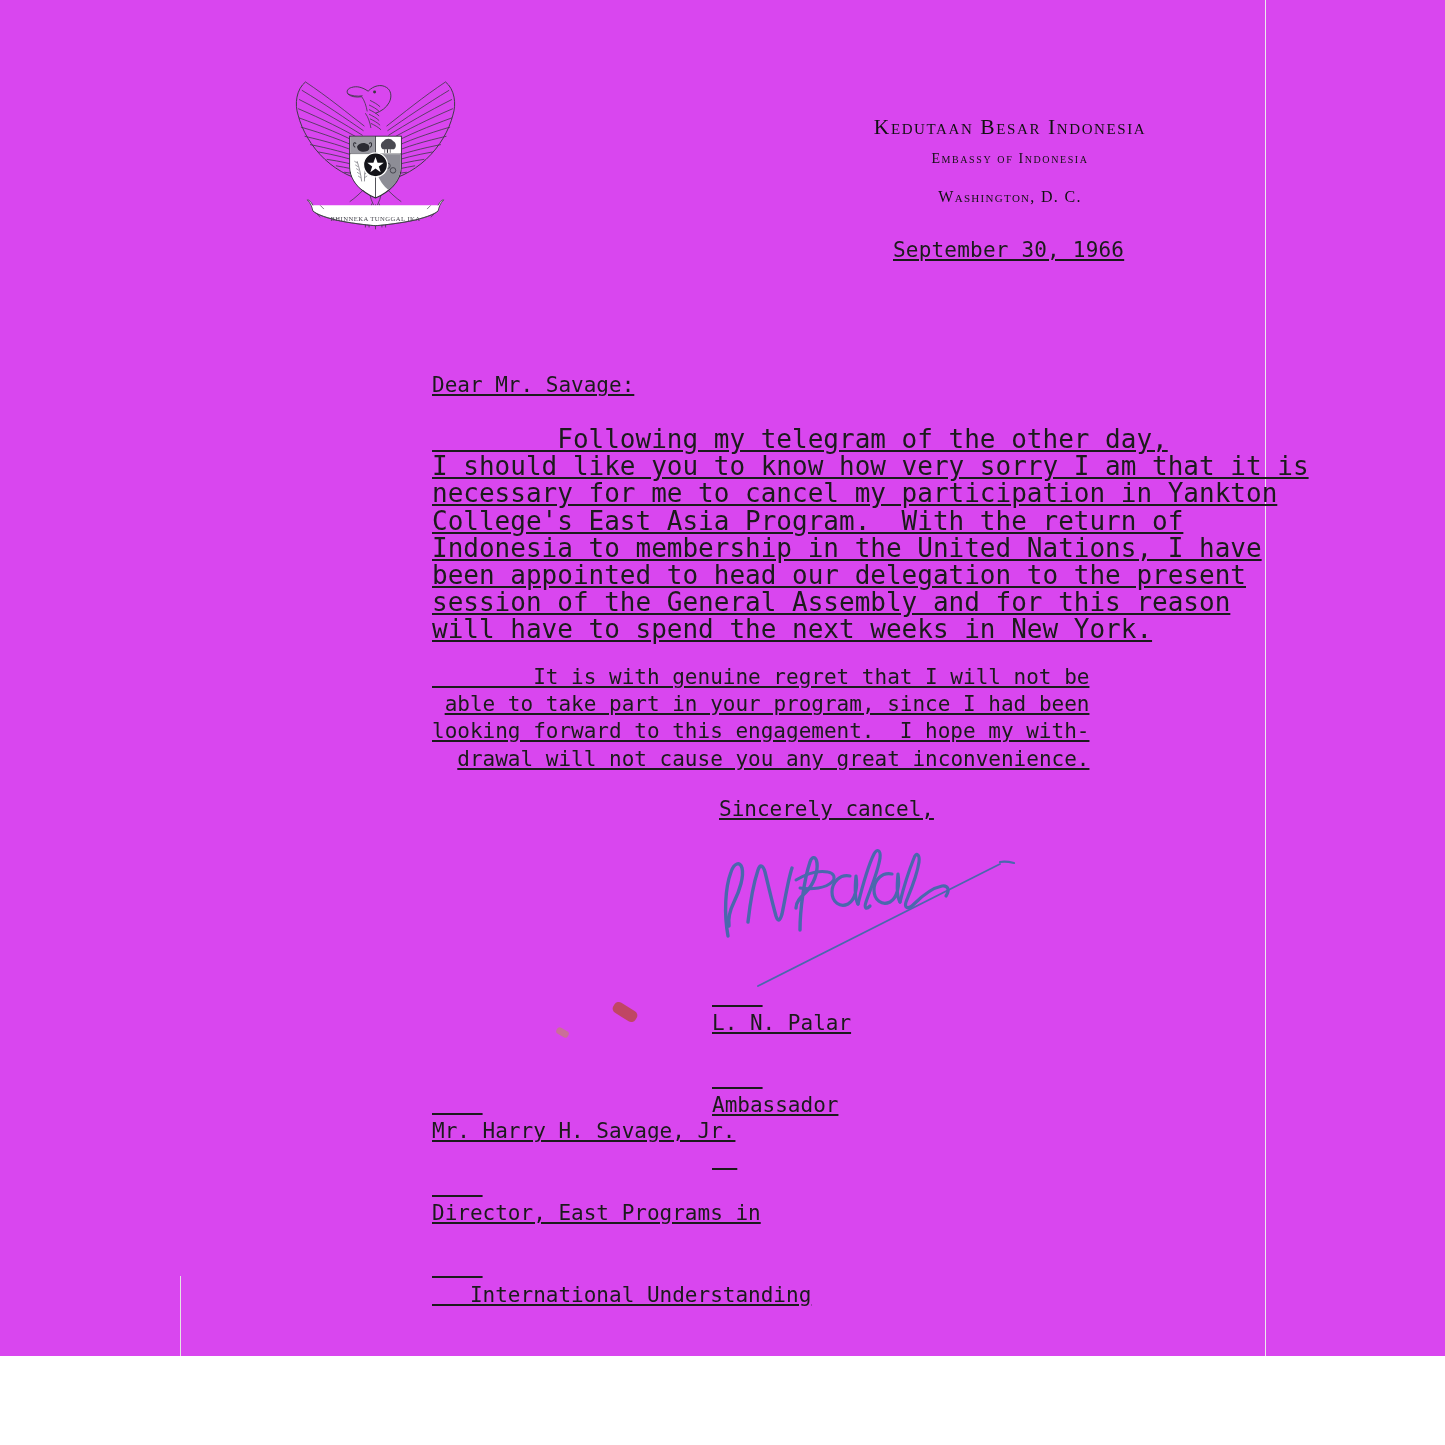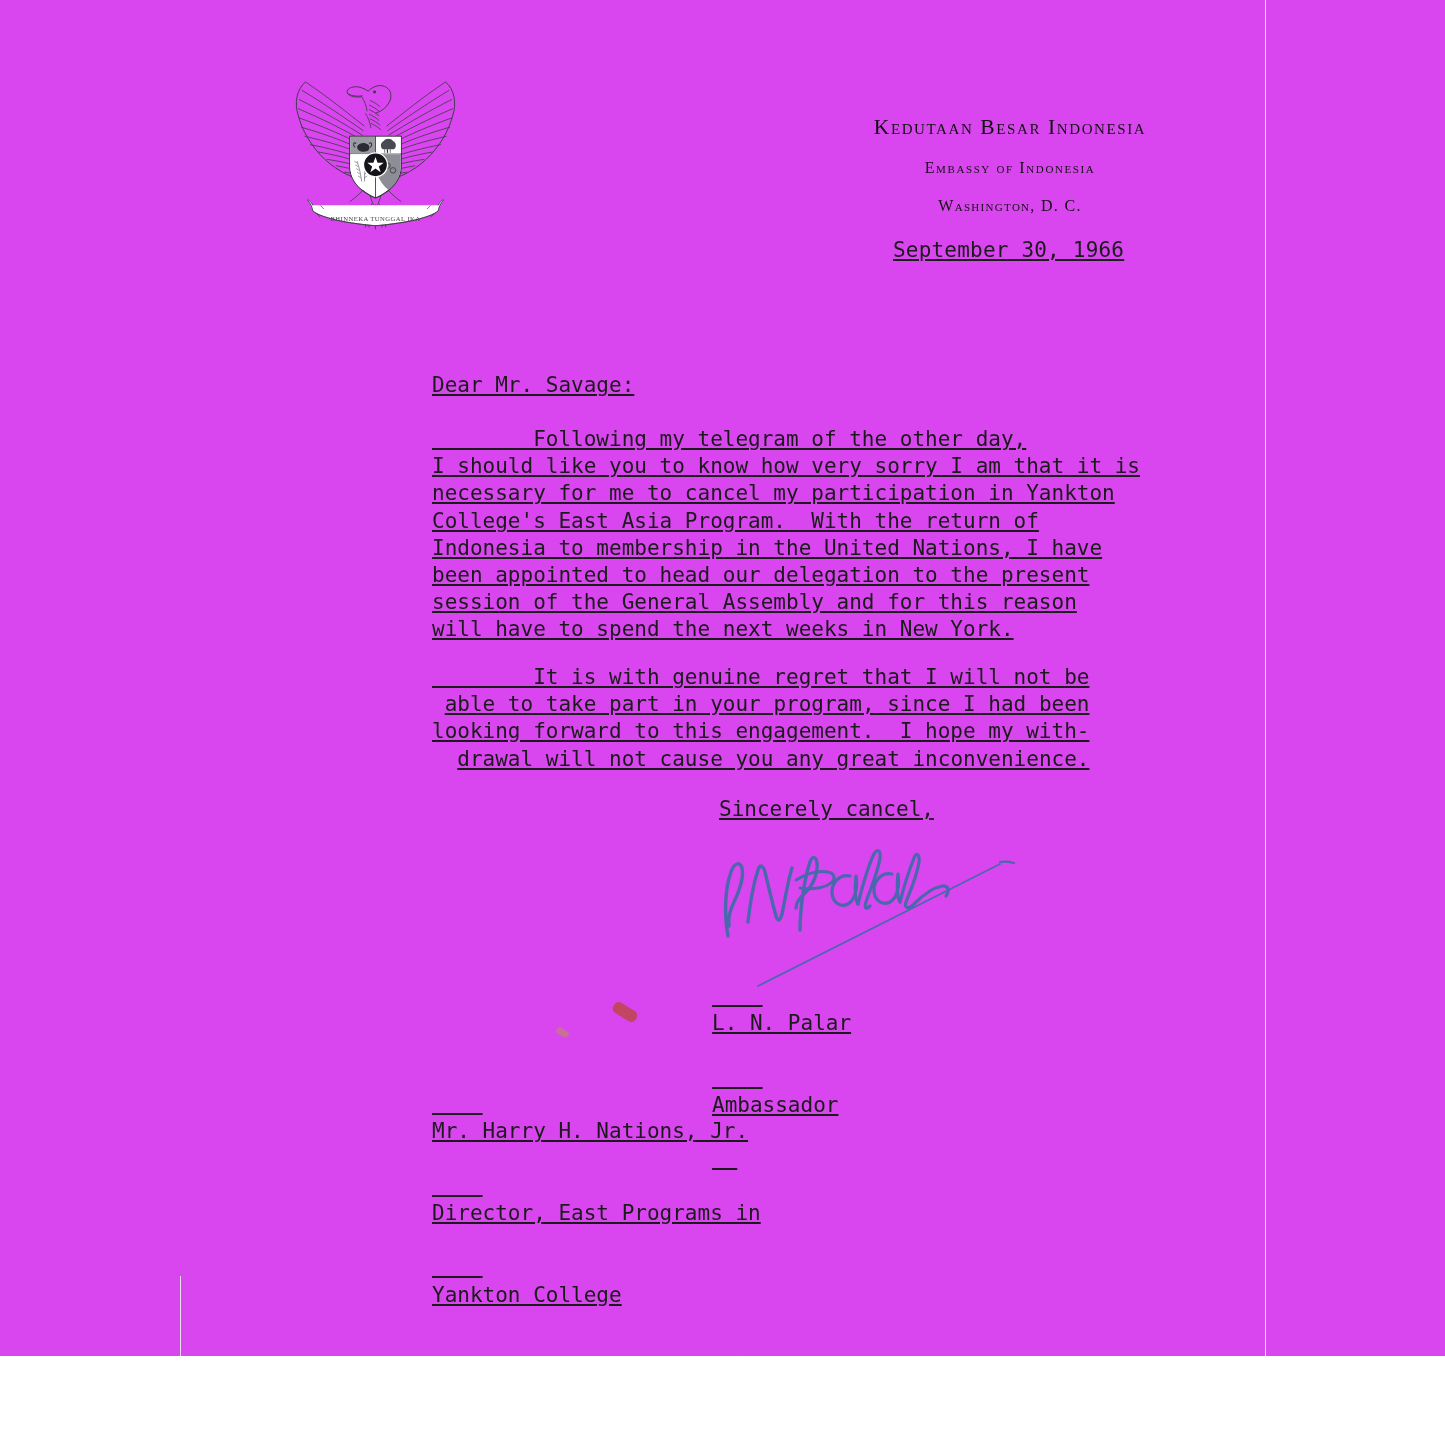--- a/index.html
+++ b/index.html
@@ -51,21 +51,21 @@
     width: 470px;
     text-align: center;
   }
   .lh-line {
     font-family: "Liberation Serif", serif;
     color: #111111;
     letter-spacing: 1.6px;
     white-space: nowrap;
   }
   .lh-1 { font-size: 21.5px; line-height: 31px; }
-  .lh-2 { font-size: 16px; line-height: 31px; margin-top: 9px; }
+  .lh-2 { font-size: 14px; line-height: 31px; }
   .lh-3 { font-size: 16px; line-height: 26px; margin-top: 10px; letter-spacing: 1.3px;}
   
   .sc { font-variant: small-caps; }
 
   
   .tw {
     font-family: "DejaVu Sans Mono", "Liberation Mono", monospace;
     color: #1b1b1b;
     white-space: pre;
     text-decoration: underline;
@@ -80,21 +80,21 @@
   #salutation {
     position: absolute;
     left: 432px;
     top: 373px;
     font-size: 21px;
   }
   #para1 {
     position: absolute;
     left: 432px;
     top: 426px;
-    font-size: 21px;
+    font-size: 26px;
     line-height: 27.2px;
   }
   #para2 {
     position: absolute;
     left: 432px;
     top: 664px;
     font-size: 21px;
     line-height: 27.2px;
     text-align: right;
   }
@@ -348,22 +348,23 @@
 
   <div id="signer" class="tw">
     <div>L. N. Palar</div>
     <div>Ambassador</div>
   </div>
 
   <div class="redmark" id="redmark-1"></div>
   <div class="redmark" id="redmark-2"></div>
 
   <div id="recipient" class="tw">
-    <div>Mr. Harry H. Nations, Jr.</div>
+    <div>Mr. Harry H. Savage, Jr.</div>
     <div>Director, East Programs in</div>
+    <div>   International Understanding</div>
     <div>Yankton College</div>
     <div>Yankton, South Dakota 57078</div>
   </div>
 
   <div id="aging"></div>
   <div id="aging-2"></div>
 
 </div>
 
 </body></html>

